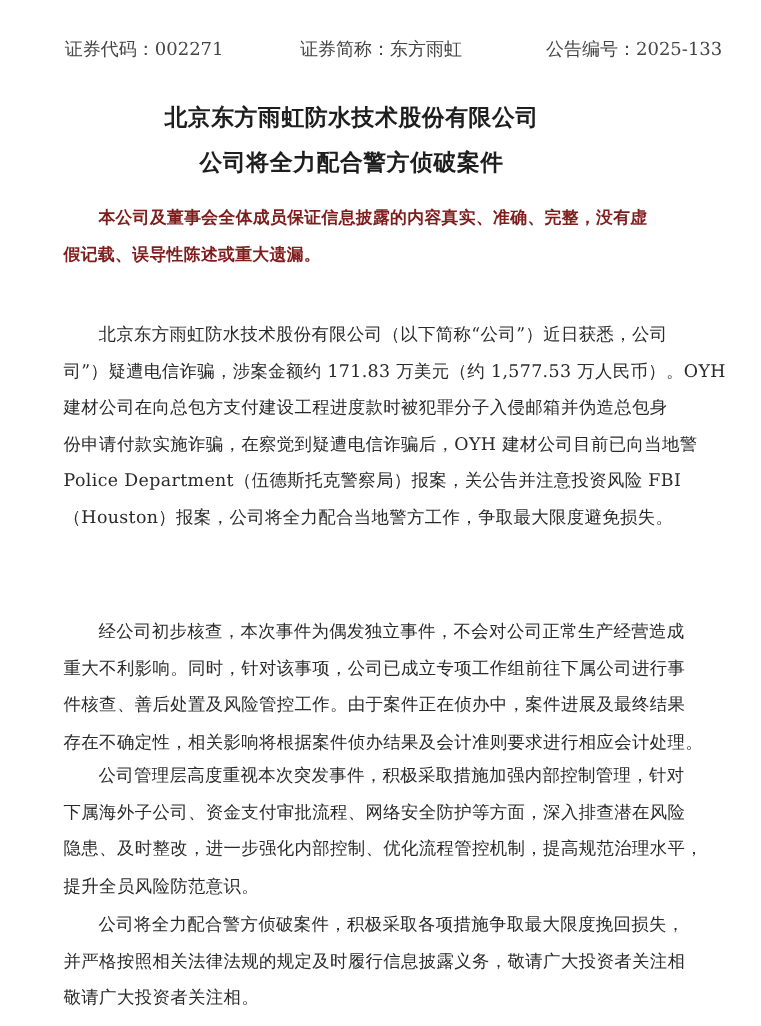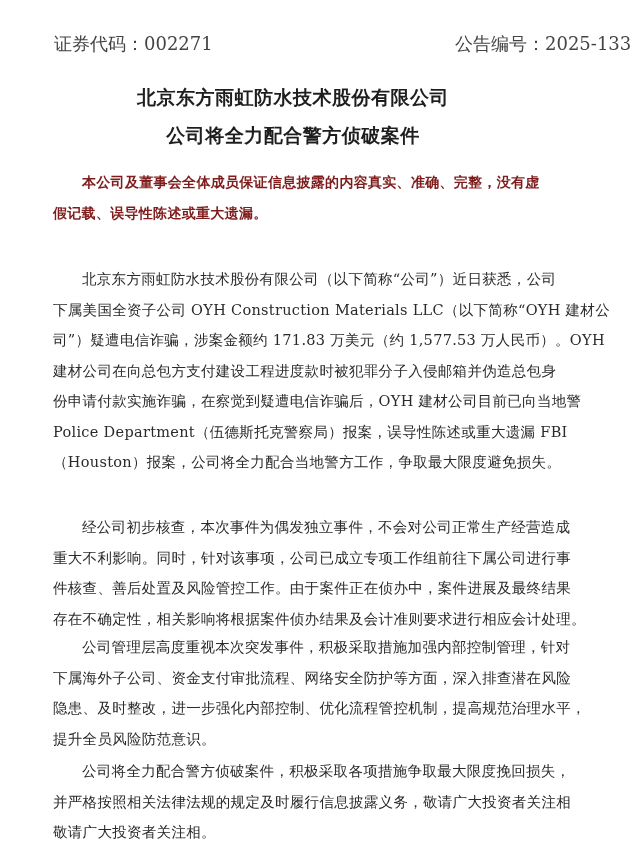--- a/index.html
+++ b/index.html
@@ -3,21 +3,21 @@
 <meta charset="utf-8">
 <style>
   html, body { margin: 0; padding: 0; background: #ffffff; }
   body {
     width: 634px; height: 855px; overflow: hidden; position: relative;
     font-family: "DejaVu Serif", "Liberation Serif", serif;
     color: #2a2a2a;
   }
   .header {
     position: absolute; top: 32px; left: 0; width: 634px; height: 22px;
-    font-size: 18px; color: #444;
+    font-size: 15px; color: #444;
   }
   .header span { position: absolute; top: 0; white-space: nowrap; }
   .h-code { left: 54px; }
   .h-name { left: 250px; }
   .h-no { left: 455px; }
   .title {
     position: absolute; left: 0; width: 586px; text-align: center;
     font-family: "DejaVu Sans", "Liberation Sans", sans-serif;
     font-weight: bold; font-size: 19px; color: #1e1e1e; letter-spacing: 0.5px;
   }
@@ -37,38 +37,38 @@
   .p1 { top: 264px; }
   .p2 { top: 512px; }
   .p3 { top: 632px; }
   .p4 { top: 756px; }
 </style>
 </head>
 <body>
 
 <div class="header">
   <span class="h-code">证券代码：002271</span>
+  <span class="h-name">证券简称：东方雨虹</span>
   <span class="h-no">公告编号：2025-133</span>
 </div>
 
 <div class="title t1">北京东方雨虹防水技术股份有限公司</div>
 <div class="title t2">公司将全力配合警方侦破案件</div>
 
 <div class="para p0">
   <div class="line bold indent">本公司及董事会全体成员保证信息披露的内容真实、准确、完整，没有虚</div>
   <div class="line bold">假记载、误导性陈述或重大遗漏。</div>
 </div>
 
 <div class="para p1">
   <div class="line indent">北京东方雨虹防水技术股份有限公司（以下简称“公司”）近日获悉，公司</div>
-  <div class="line">下属美国全资子公司 OYH Construction Materials LLC（以下简称“OYH 建材公</div>
   <div class="line">司”）疑遭电信诈骗，涉案金额约 171.83 万美元（约 1,577.53 万人民币）。OYH</div>
   <div class="line">建材公司在向总包方支付建设工程进度款时被犯罪分子入侵邮箱并伪造总包身</div>
   <div class="line">份申请付款实施诈骗，在察觉到疑遭电信诈骗后，OYH 建材公司目前已向当地警</div>
-  <div class="line">Police Department（伍德斯托克警察局）报案，误导性陈述或重大遗漏 FBI</div>
+  <div class="line">Police Department（伍德斯托克警察局）报案，关公告并注意投资风险 FBI</div>
   <div class="line">（Houston）报案，公司将全力配合当地警方工作，争取最大限度避免损失。</div>
 </div>
 
 <div class="para p2">
   <div class="line indent">经公司初步核查，本次事件为偶发独立事件，不会对公司正常生产经营造成</div>
   <div class="line">重大不利影响。同时，针对该事项，公司已成立专项工作组前往下属公司进行事</div>
   <div class="line">件核查、善后处置及风险管控工作。由于案件正在侦办中，案件进展及最终结果</div>
   <div class="line">存在不确定性，相关影响将根据案件侦办结果及会计准则要求进行相应会计处理。</div>
 </div>
 

